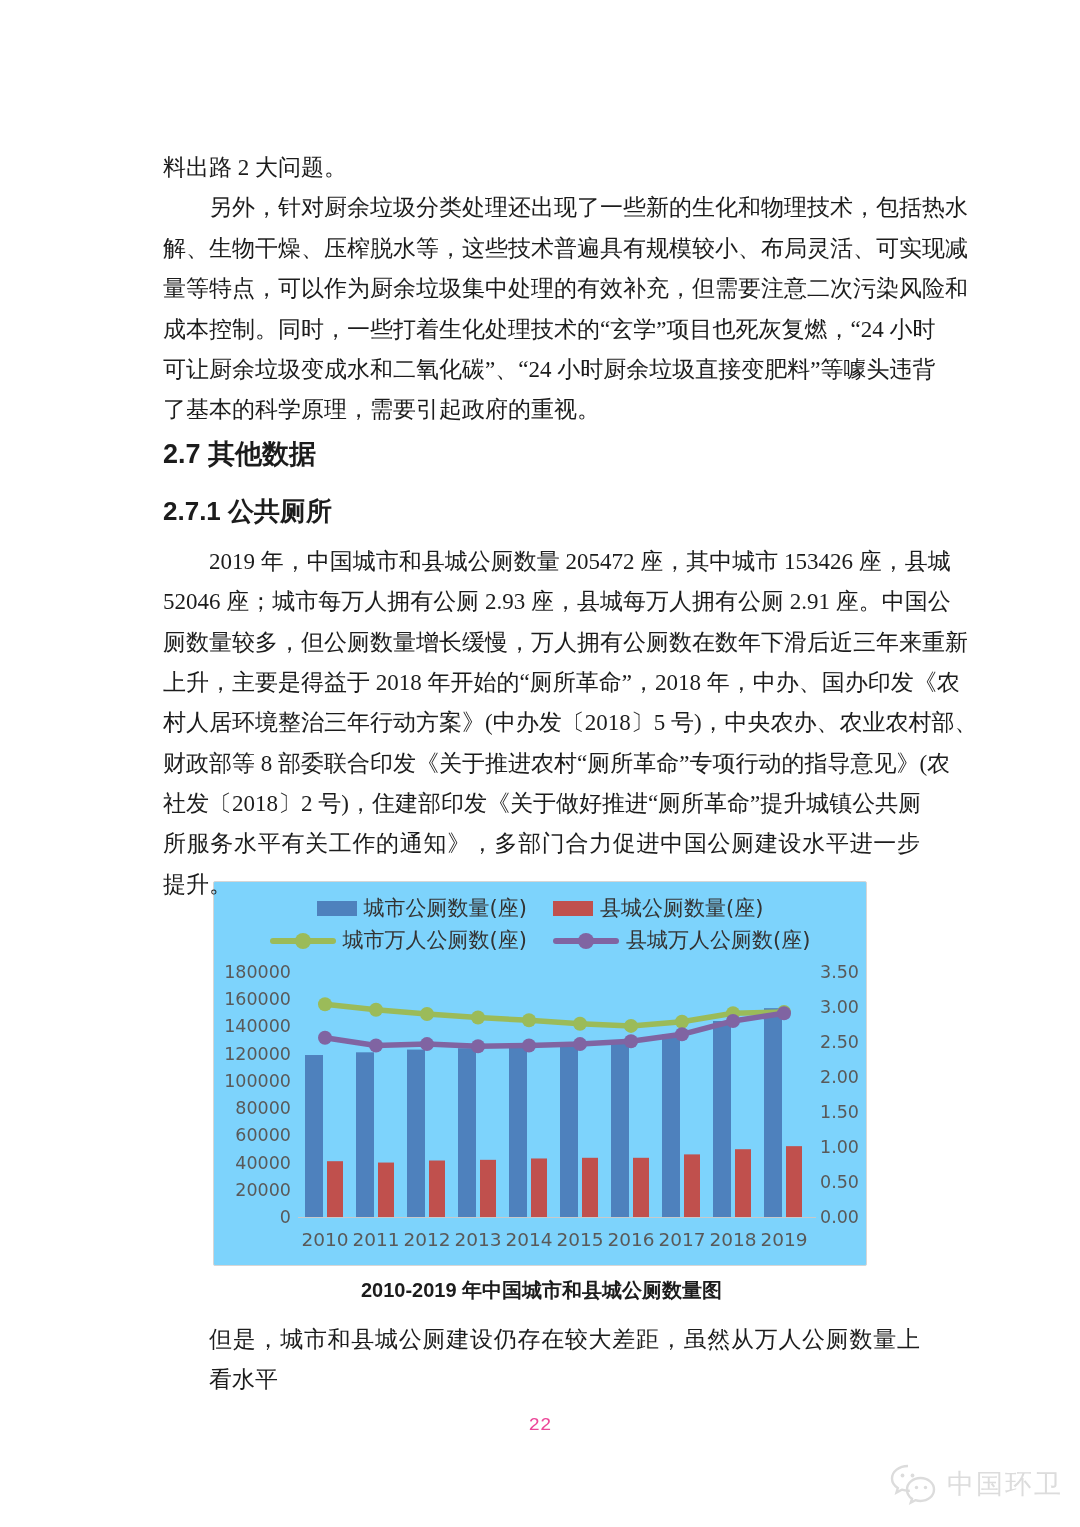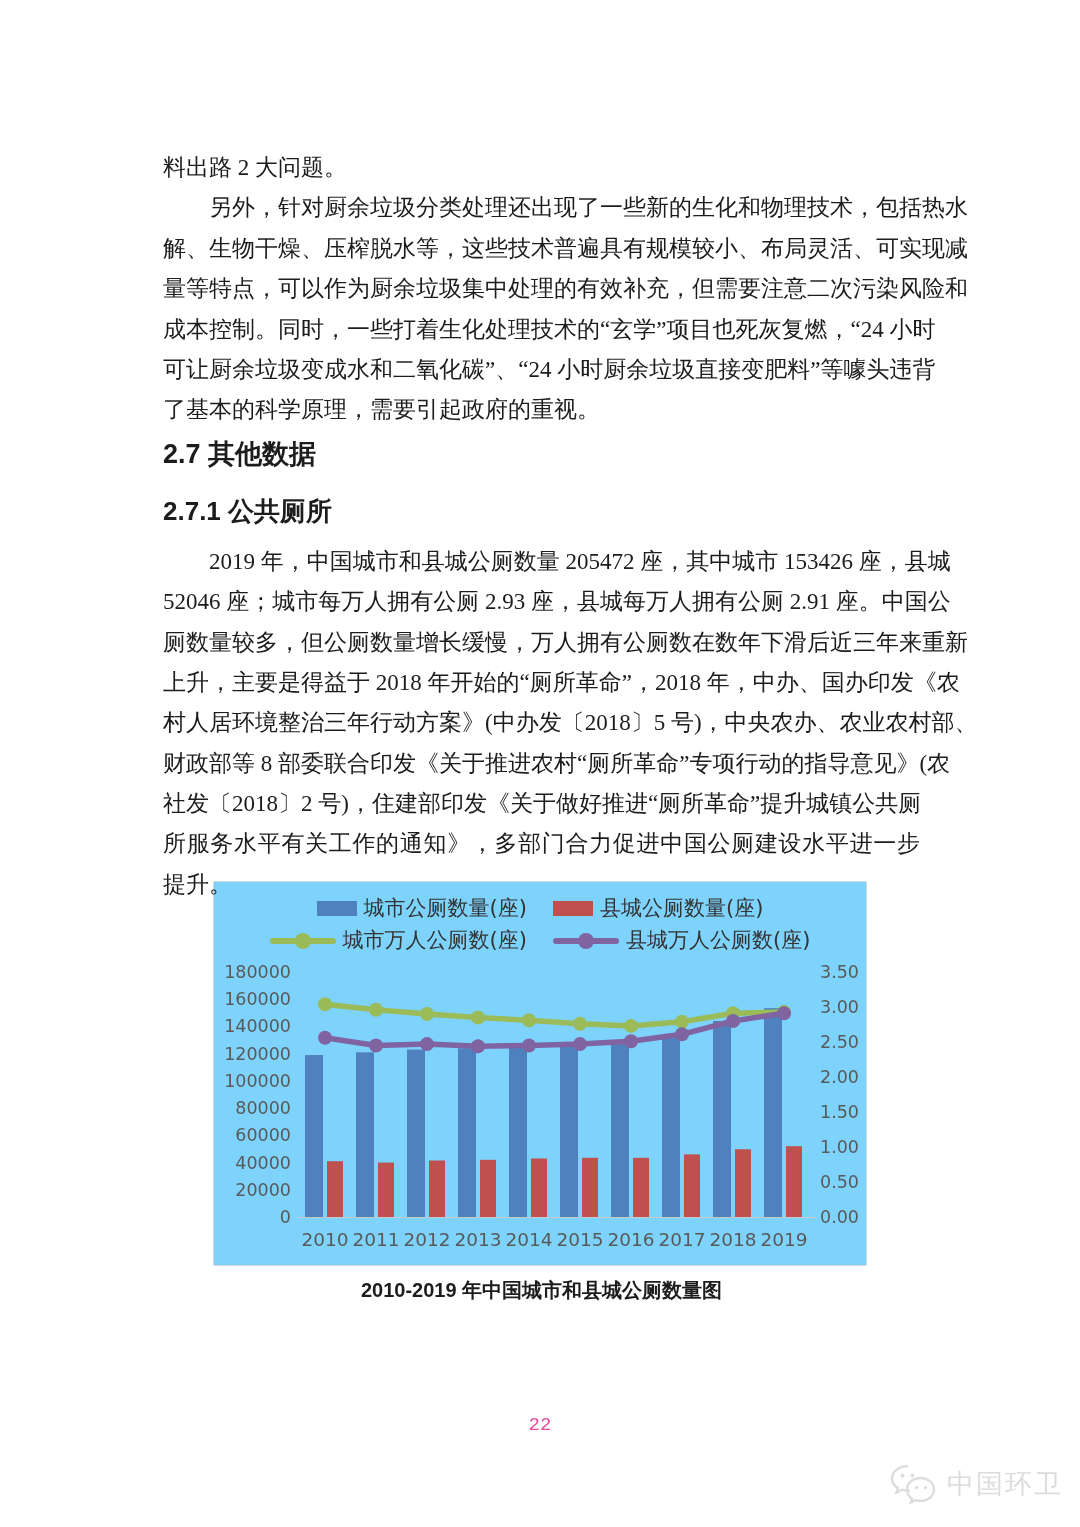--- a/index.html
+++ b/index.html
@@ -180,20 +180,21 @@
           <circle cx="366" cy="82.1" r="7" fill="#8064A2"></circle>
           <circle cx="417" cy="79.30000000000001" r="7" fill="#8064A2"></circle>
           <circle cx="468" cy="72.30000000000001" r="7" fill="#8064A2"></circle>
           <circle cx="519" cy="59.00000000000003" r="7" fill="#8064A2"></circle>
           <circle cx="570" cy="51.29999999999998" r="7" fill="#8064A2"></circle>
         </svg>
     </div>
 
     <div class="caption">2010-2019 年中国城市和县城公厕数量图</div>
 
+    <div class="bodyline indent end p4">但是，城市和县城公厕建设仍存在较大差距，虽然从万人公厕数量上看水平</div>
   </div>
 
   <div class="pagenum">22</div>
 
   <div class="watermark">
     <svg width="52" height="44" viewBox="0 0 52 44">
       <g fill="none" stroke="#dcdcdc" stroke-width="2.4">
         <path d="M21,4 C12,4 5,9.5 5,16.5 C5,20.5 7.3,23.8 10.8,26 L9.5,30.5 L14.8,27.7 C16.7,28.3 18.8,28.8 21,28.8 C21.6,28.8 22.2,28.8 22.8,28.7"></path>
         <path d="M20,27.5 C20,21 26,16 33.5,16 C41,16 47,21 47,27.5 C47,34 41,39 33.5,39 C31.7,39 30,38.7 28.4,38.2 L23.8,40.6 L25,36.8 C21.9,34.7 20,31.3 20,27.5 Z"></path>
       </g>

